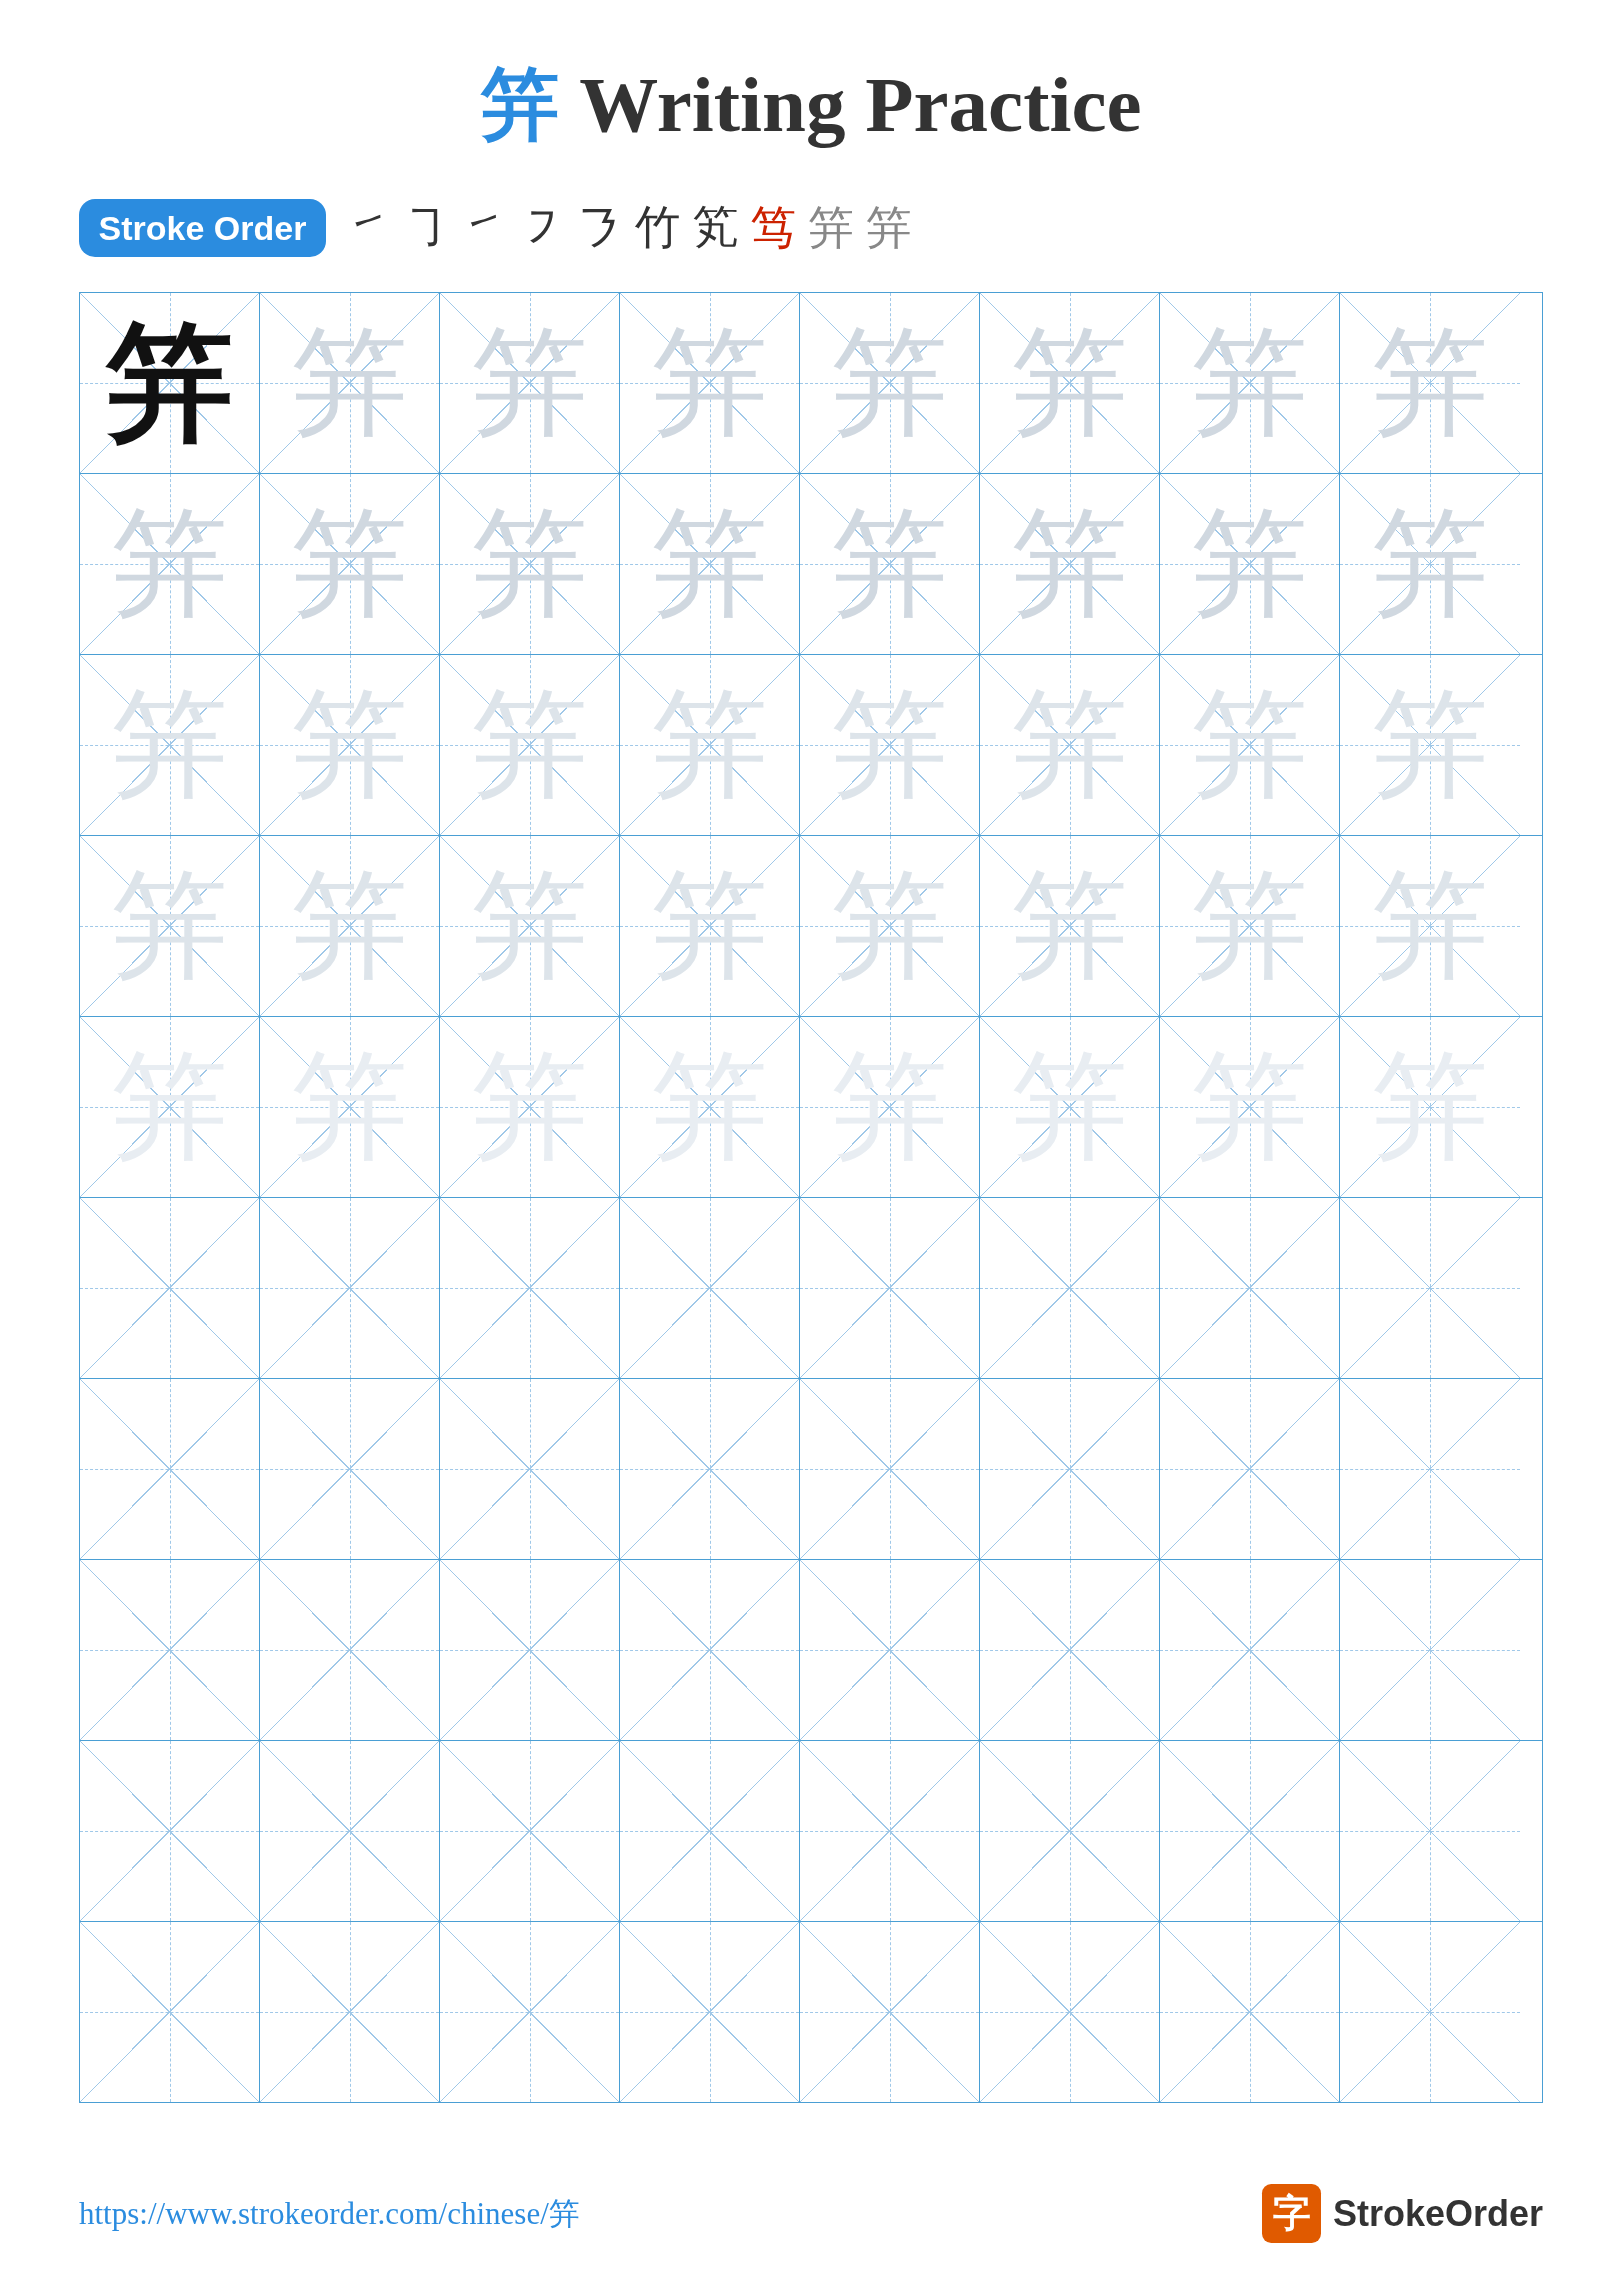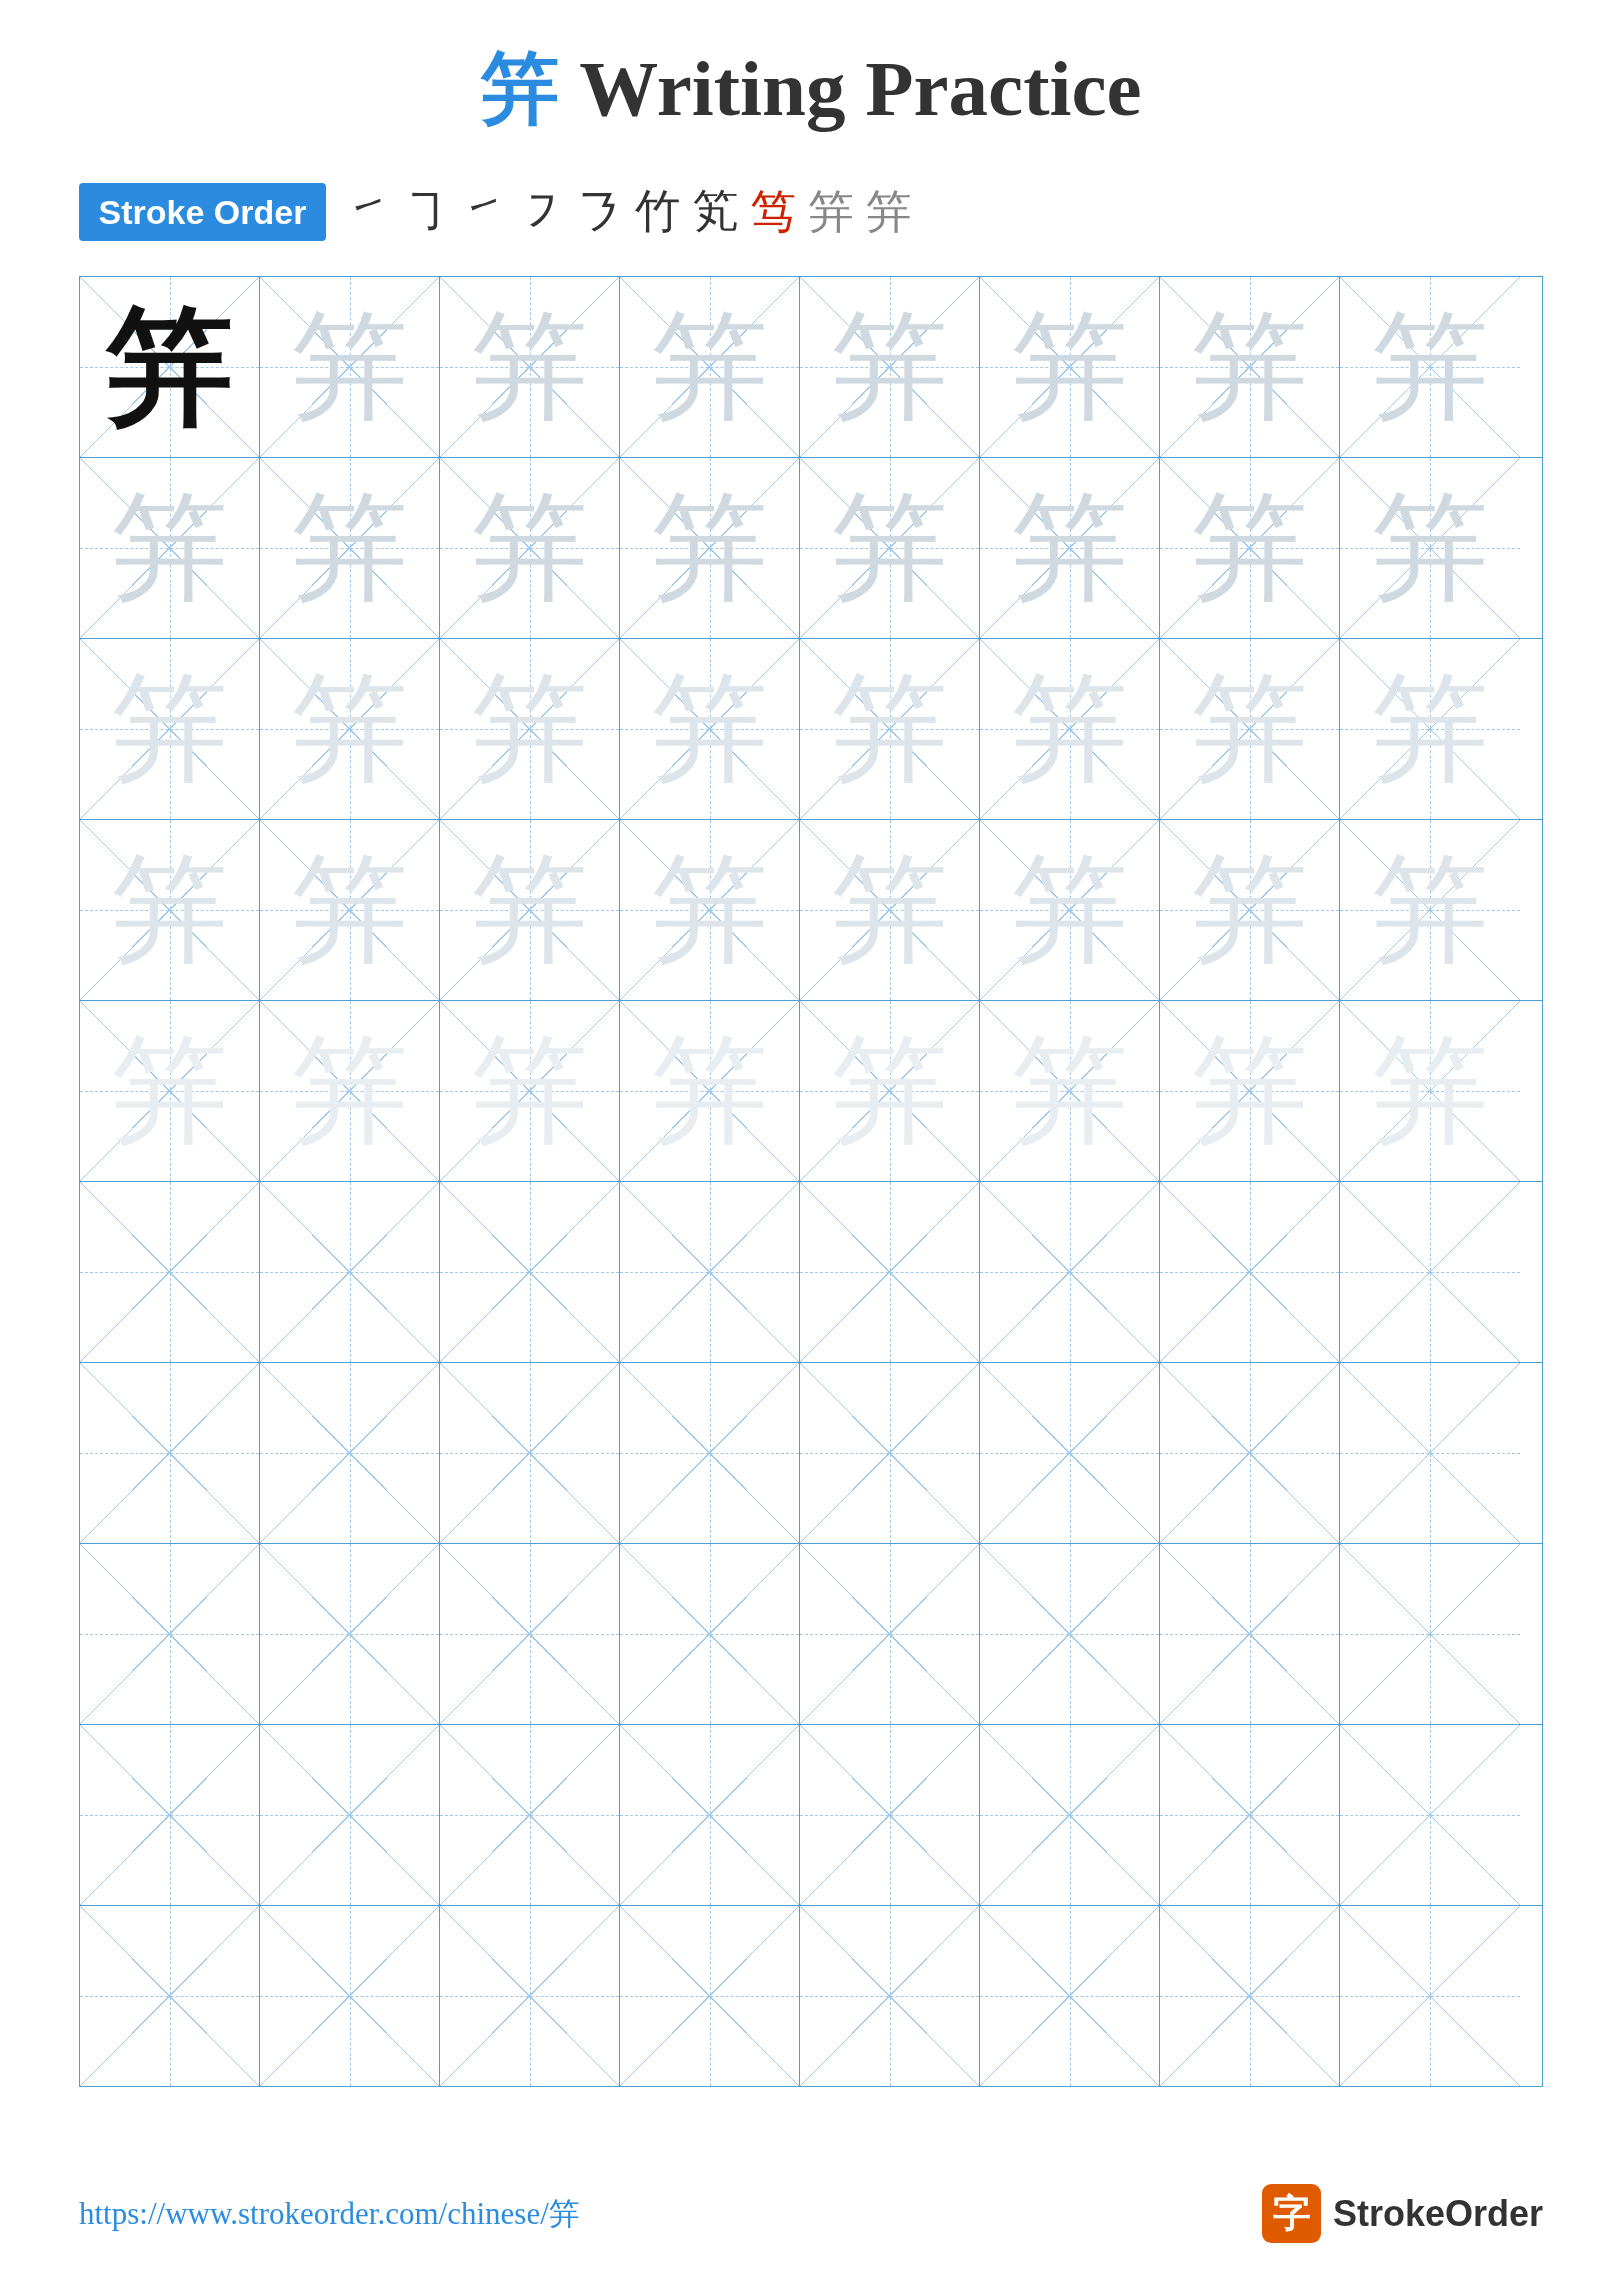--- a/index.html
+++ b/index.html
@@ -7,21 +7,21 @@
       width: 1622px;
       height: 2295px;
       background: #ffffff;
       font-family: serif;
       position: relative;
       overflow: hidden;
     }
 
     .page-title {
       text-align: center;
-      padding-top: 36px;
+      padding-top: 52px;
       padding-bottom: 39px;
       font-size: 79px;
       font-weight: bold;
       color: #333;
     }
     .page-title .char {
       color: #2b8cdf;
     }
 
     .stroke-order-row {
@@ -30,21 +30,21 @@
       padding-left: 79px;
       padding-bottom: 33px;
       gap: 19.6px;
     }
     .stroke-order-badge {
       background: #2b8cdf;
       color: #fff;
       font-size: 34px;
       font-weight: bold;
       padding: 9.2px 19.6px;
-      border-radius: 4px;
+      border-radius: 16px;
       font-family: sans-serif;
       white-space: nowrap;
       text-align: center;
     }
     .stroke-order-chars {
       font-size: 46px;
       display: flex;
       align-items: center;
       gap: 11.8px;
       color: #333;

